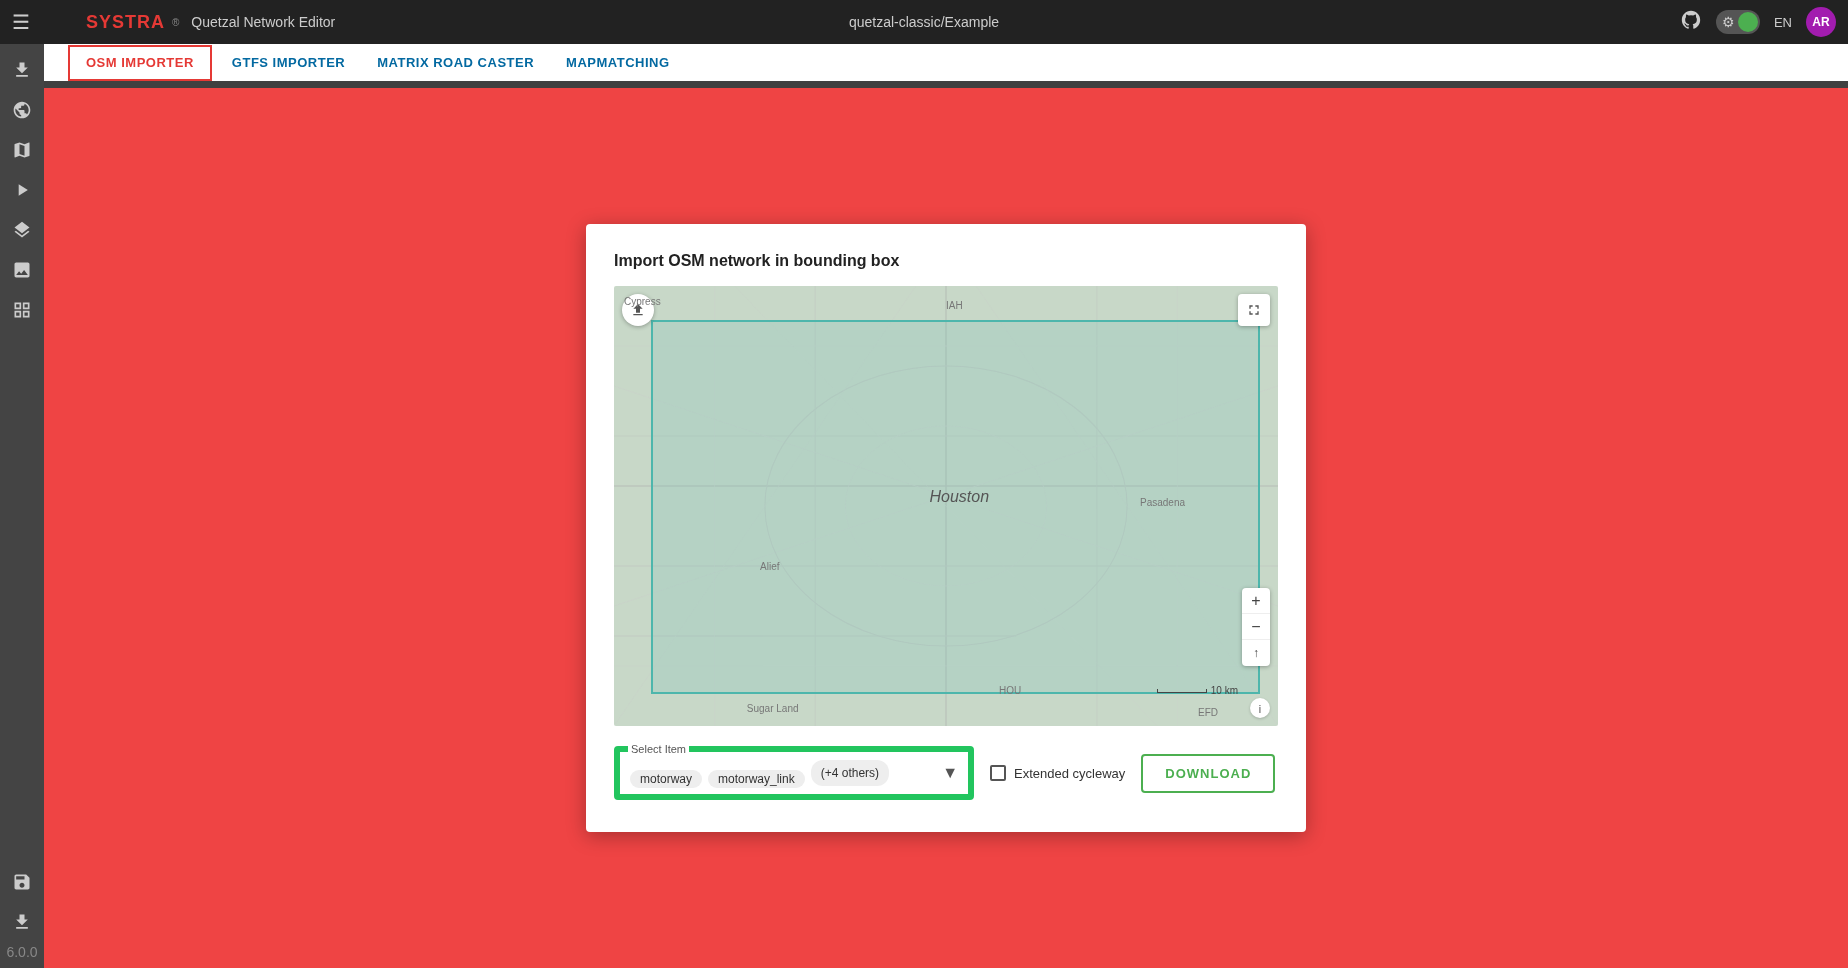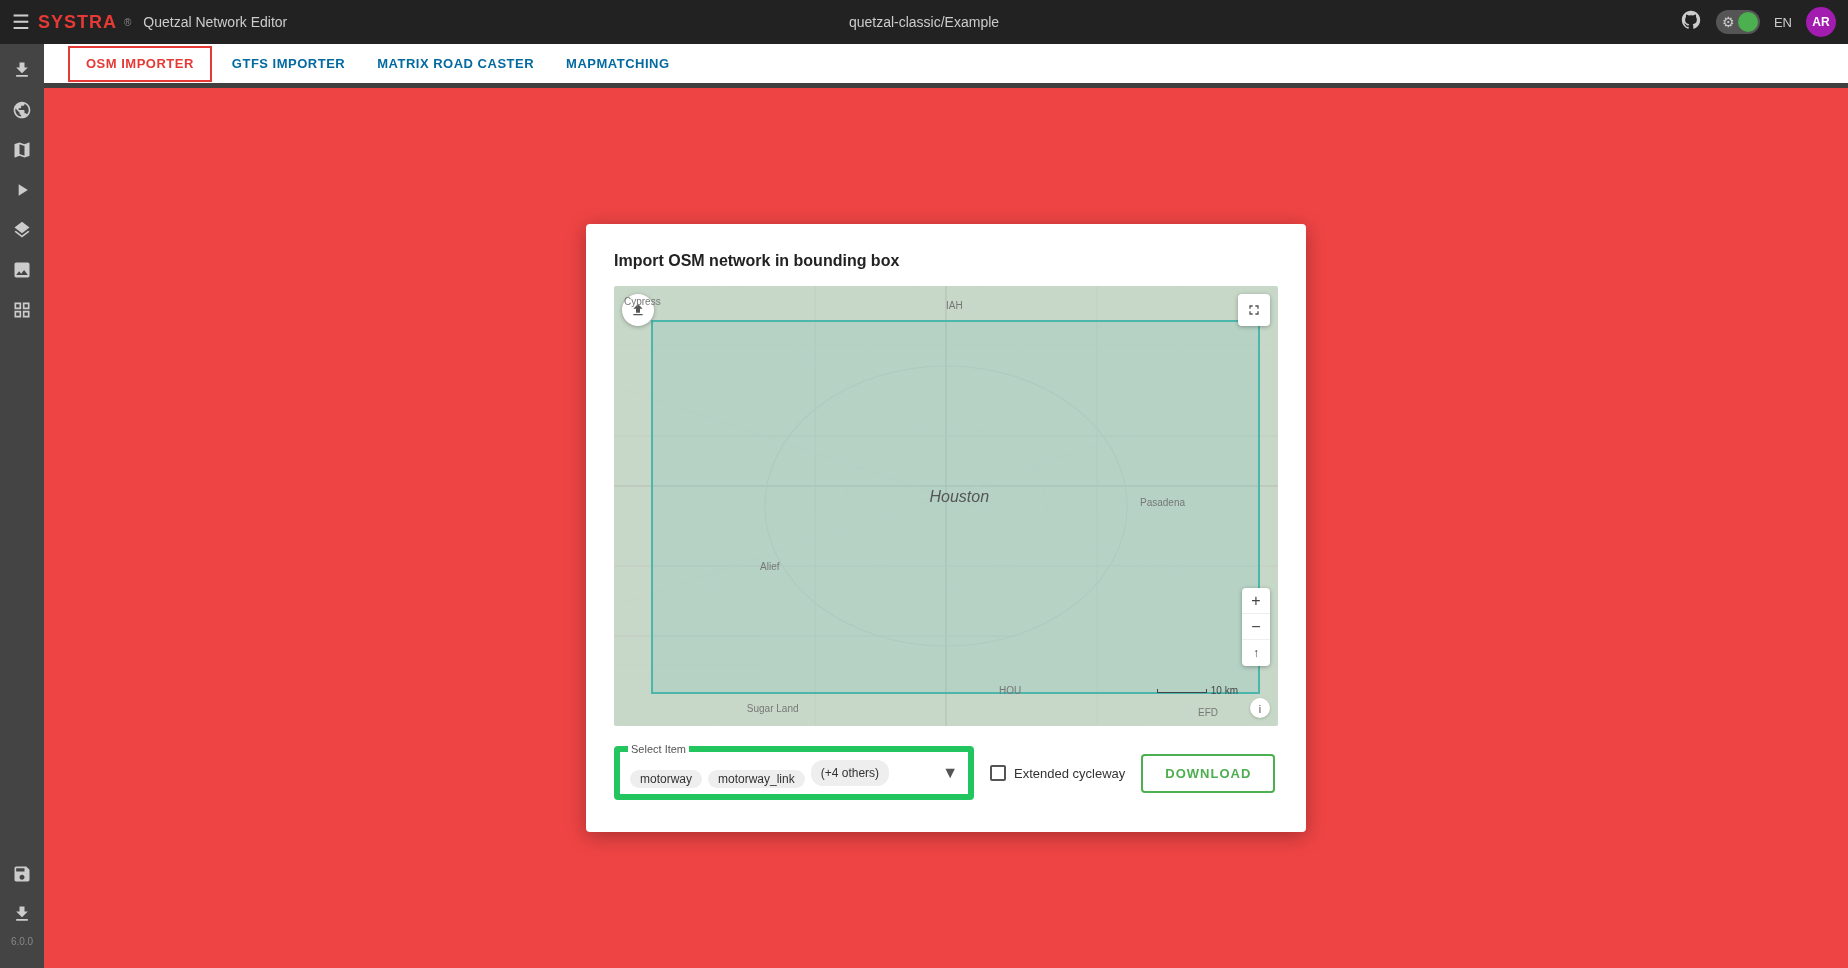--- a/index.html
+++ b/index.html
@@ -12,20 +12,21 @@
       display: flex;
       align-items: center;
       padding: 0 12px;
       flex-shrink: 0;
       position: relative;
     }
     .header-logo {
       display: flex;
       align-items: center;
       gap: 6px;
+      margin-left: 48px;
     }
     .logo-text {
       color: #e53935;
       font-weight: 900;
       font-size: 18px;
       letter-spacing: 1px;
     }
     .header-title {
       color: #ccc;
       font-size: 14px;
@@ -114,37 +115,37 @@
       align-items: center;
       justify-content: center;
       color: #ccc;
       cursor: pointer;
       border-radius: 4px;
     }
     .sidebar-item svg { width: 20px; height: 20px; fill: #ccc; }
     .sidebar-spacer { flex: 1; }
     .sidebar-version {
       color: #888;
-      font-size: 10px;
+      font-size: 14px;
       margin-top: auto;
-      margin-bottom: 13px;
+      margin-bottom: 0;
     }
 
     
     .content {
       flex: 1;
       display: flex;
       flex-direction: column;
       overflow: hidden;
     }
 
     
     .tab-bar {
       background: #fff;
-      border-bottom: 5px solid #404040;
+      border-bottom: 7px solid #404040;
       display: flex;
       align-items: center;
       padding: 0 20px;
       height: 44px;
       flex-shrink: 0;
     }
     .tab {
       padding: 0 16px;
       height: 44px;
       display: flex;

